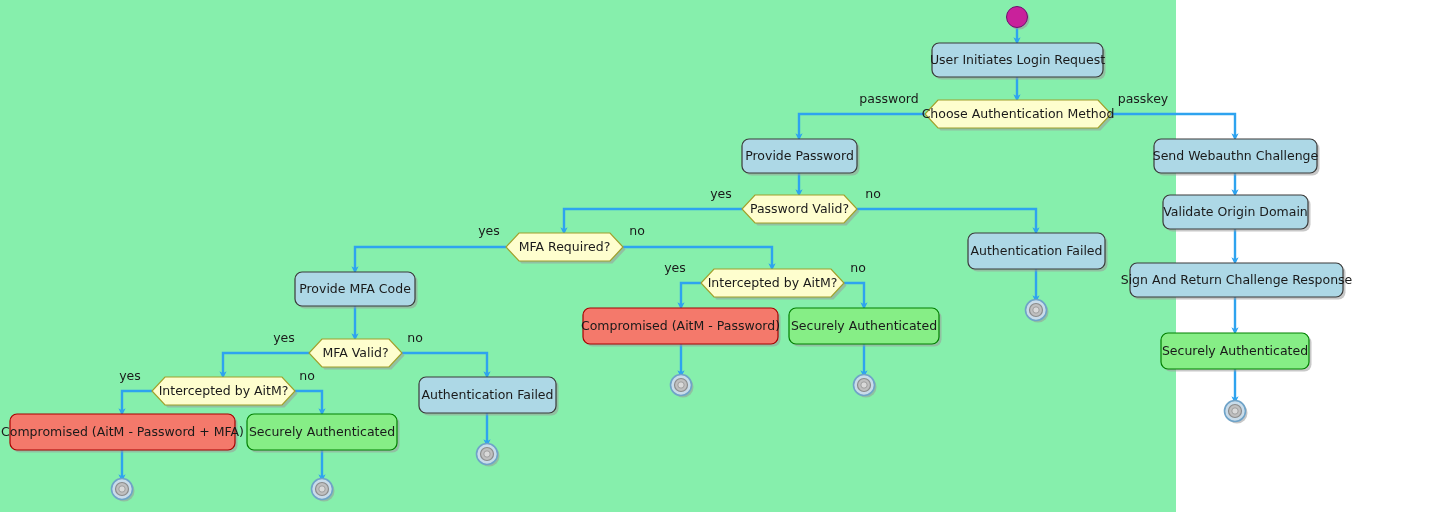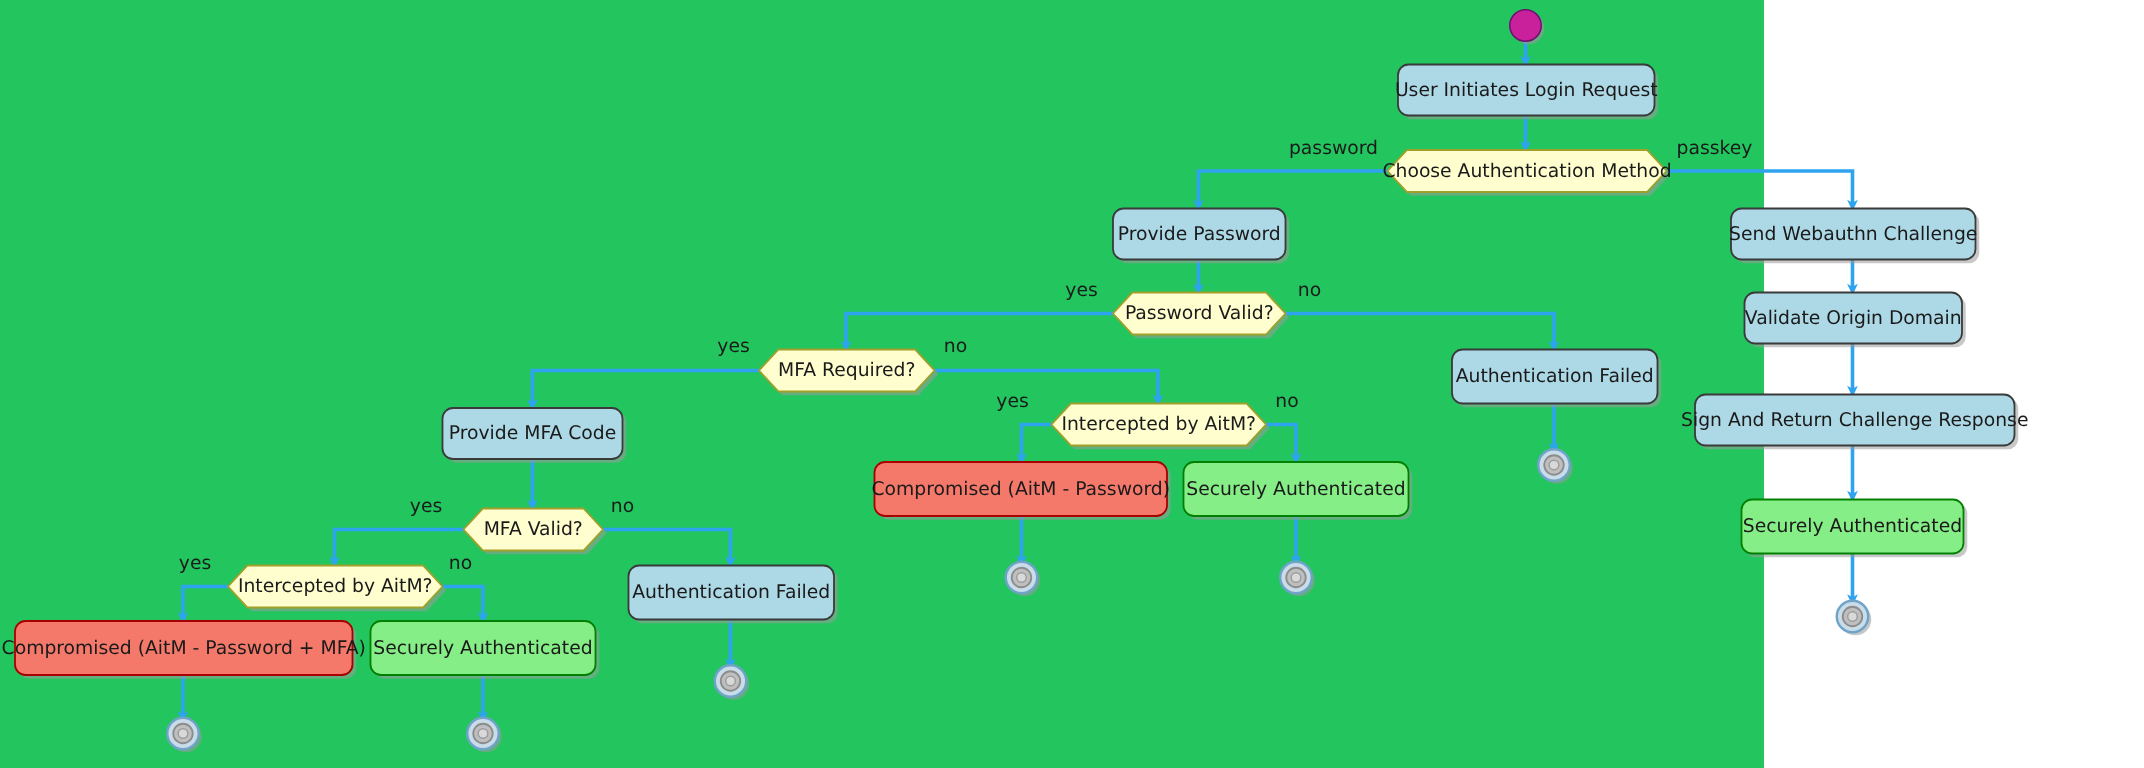--- a/index.html
+++ b/index.html
@@ -11,21 +11,21 @@
   body {
     width: 1429px;
     height: 512px;
     overflow: hidden;
     font-family: "DejaVu Sans", "Liberation Sans", sans-serif;
   }
   #diagram-root {
     position: relative;
     width: 1176px;
     height: 512px;
-    background: #22c55e;
+    background: #86efac;
   }
   svg#flow-svg {
     display: block;
     width: 1429px;
     height: 512px;
   }
   .node-label {
     font-family: "DejaVu Sans", "Liberation Sans", sans-serif;
     font-size: 12.5px;
     fill: #1a1a1a;

